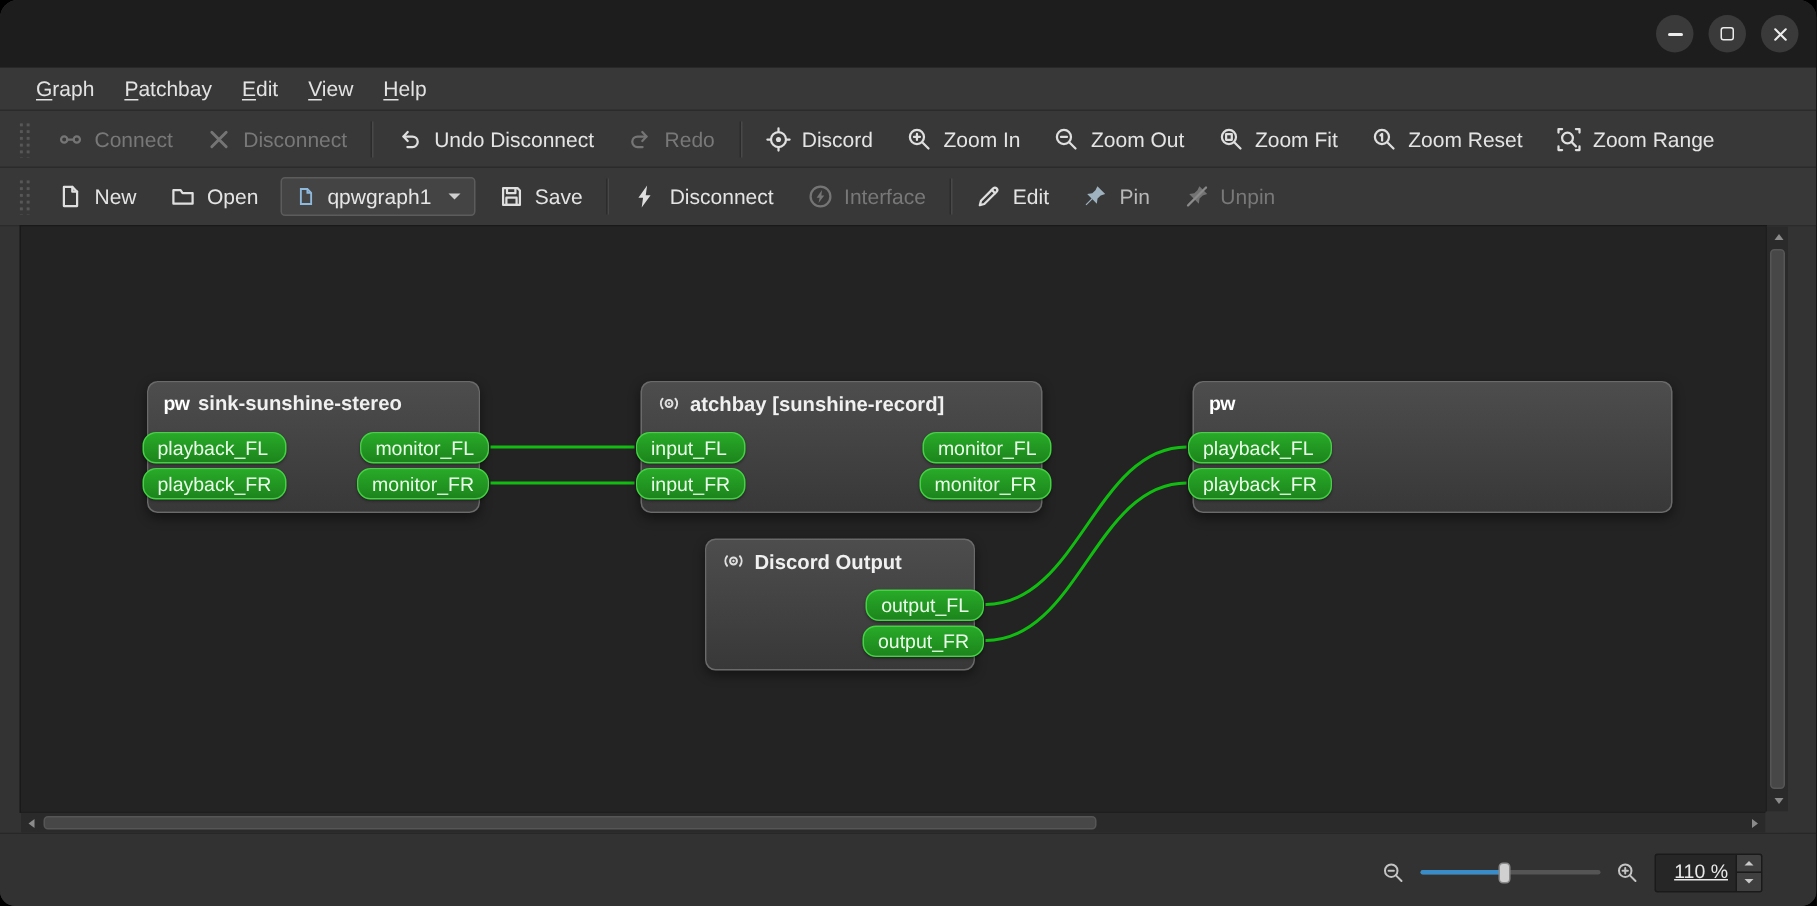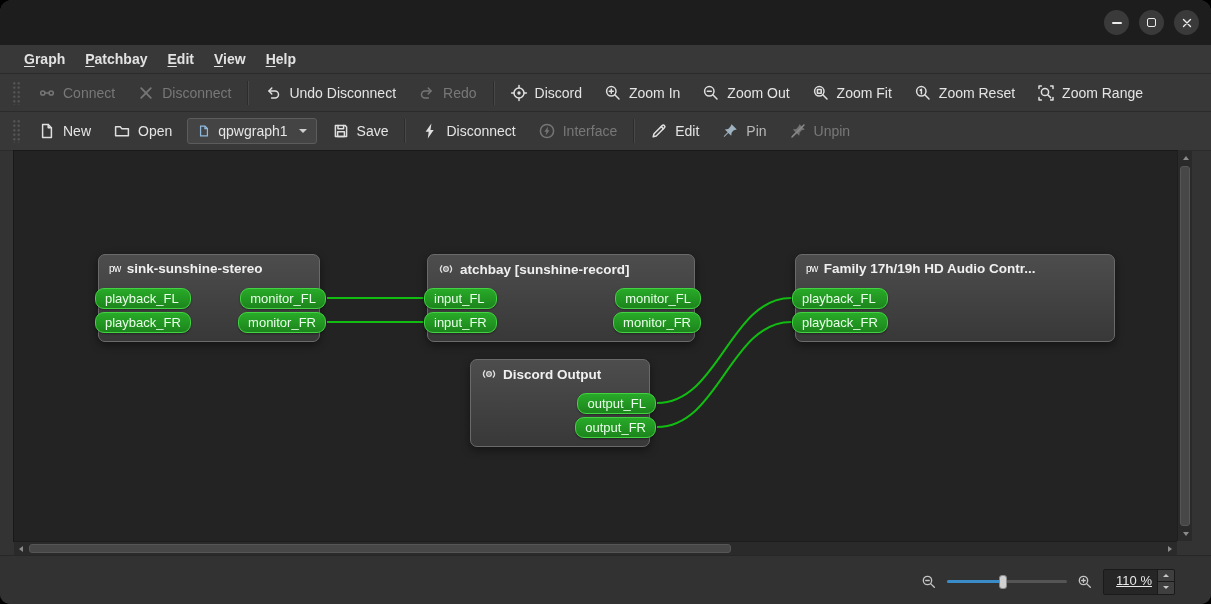--- a/index.html
+++ b/index.html
@@ -8,21 +8,21 @@
   
   .titlebar{position:relative;height:45px;background:#1d1d1d;display:flex;align-items:center;justify-content:center;}
   .titlebar .title{color:#f2f2f2;font-size:14px;font-weight:bold;}
   .win-buttons{position:absolute;right:12px;top:0;height:45px;display:flex;align-items:center;gap:10px;}
   .wbtn{width:25px;height:25px;border-radius:50%;background:#3a3a3a;display:flex;align-items:center;justify-content:center;cursor:pointer;}
   .wb-min{width:10px;height:2px;background:#ececec;border-radius:1px;}
   .wb-max{width:9px;height:9px;border:1.5px solid #ececec;border-radius:2px;box-sizing:border-box;}
 
   
   .menubar{height:28px;background:#383838;display:flex;align-items:center;padding-left:14px;border-bottom:1px solid #2b2b2b;}
-  .menu-item{padding:3px 10px;font-size:14px;color:#e2e2e2;cursor:default;font-weight:bold;}
+  .menu-item{padding:3px 10px;font-size:14px;color:#e2e2e2;cursor:default;}
   u{text-decoration:underline;text-underline-offset:2px;}
 
   
   .toolbar{display:flex;align-items:center;background:#383838;border-bottom:1px solid #2b2b2b;padding-left:8px;}
   .tb1{height:37px;}
   .tb2{height:38px;}
   .grip{width:9px;height:24px;margin:0 6px 0 4px;background-image:radial-gradient(circle,#575757 1.1px,transparent 1.3px);background-size:4.5px 4.5px;}
   .tbtn{display:inline-flex;align-items:center;gap:7px;padding:5px 11px;border-radius:4px;color:#e4e4e4;font-size:14px;white-space:nowrap;cursor:pointer;}
   .tbtn.disabled{color:#787878;}
   .tsep{width:1px;height:24px;background:#2c2c2c;box-shadow:1px 0 0 #484848;margin:0 5px;}
@@ -37,21 +37,21 @@
   .caret{width:0;height:0;border-left:4px solid transparent;border-right:4px solid transparent;border-top:4.5px solid #cfcfcf;margin-left:4px;}
 
   
   .canvas-wrap{position:relative;height:404px;background:#333;}
   .canvas{position:absolute;left:14px;top:0;width:1163px;height:390px;background:#232323;outline:1px solid #191919;overflow:hidden;}
   .wires{position:absolute;left:0;top:0;width:100%;height:100%;}
   .wire{stroke:#12bd12;stroke-width:2;fill:none;}
 
   .node{position:absolute;height:88px;border-radius:7px;background:linear-gradient(180deg,#4d4d4d,#383838);border:1px solid #6a6a6a;box-shadow:0 3px 8px rgba(0,0,0,.45);box-sizing:border-box;cursor:grab;}
   .node-title{display:flex;align-items:center;gap:6px;padding:6px 10px 0 10px;color:#f0f0f0;font-weight:bold;font-size:13.5px;white-space:nowrap;overflow:hidden;}
-  .pw-glyph{font-weight:normal;font-size:10px;color:#fff;letter-spacing:-.5px;}
+  .pw-glyph{font-weight:bold;font-size:13px;color:#fff;letter-spacing:-.5px;}
   .ports{position:absolute;top:33px;left:-4px;right:-7px;display:flex;justify-content:space-between;}
   .pcol{display:flex;flex-direction:column;gap:3px;}
   .pcol.right{align-items:flex-end;}
   .port{height:21px;line-height:19px;padding:0 9px;border-radius:9px;font-size:13px;color:#eaffea;background:linear-gradient(180deg,#28aa28,#1c851c);border:1px solid #42d242;box-shadow:0 1px 2px rgba(0,0,0,.4);white-space:nowrap;box-sizing:border-box;cursor:crosshair;}
 
   
   .vscroll{position:absolute;left:1177px;top:0;width:15px;height:390px;background:#2a2a2a;border-left:1px solid #1e1e1e;box-sizing:border-box;}
   .vthumb{position:absolute;top:15px;bottom:15px;left:2px;right:2px;background:#474747;border:1px solid #565656;border-radius:3px;}
   .hscroll{position:absolute;left:14px;top:390px;width:1163px;height:14px;background:#2a2a2a;border-top:1px solid #1e1e1e;box-sizing:border-box;}
   .hthumb{position:absolute;left:15px;top:2px;bottom:2px;width:700px;background:#474747;border:1px solid #565656;border-radius:3px;}
@@ -346,21 +346,20 @@
           <div class="pcol right">
             <div class="port">output_FL</div>
             <div class="port">output_FR</div>
           </div>
         </div>
       </div>
 
       <div class="node" style="left:781px;top:103px;width:320px;">
         <div class="node-title">
           <span class="pw-glyph">pw</span>
-          <span>Family 17h/19h HD Audio Contr...</span>
         </div>
         <div class="ports">
           <div class="pcol left">
             <div class="port">playback_FL</div>
             <div class="port">playback_FR</div>
           </div>
           <div class="pcol right"></div>
         </div>
       </div>
 

